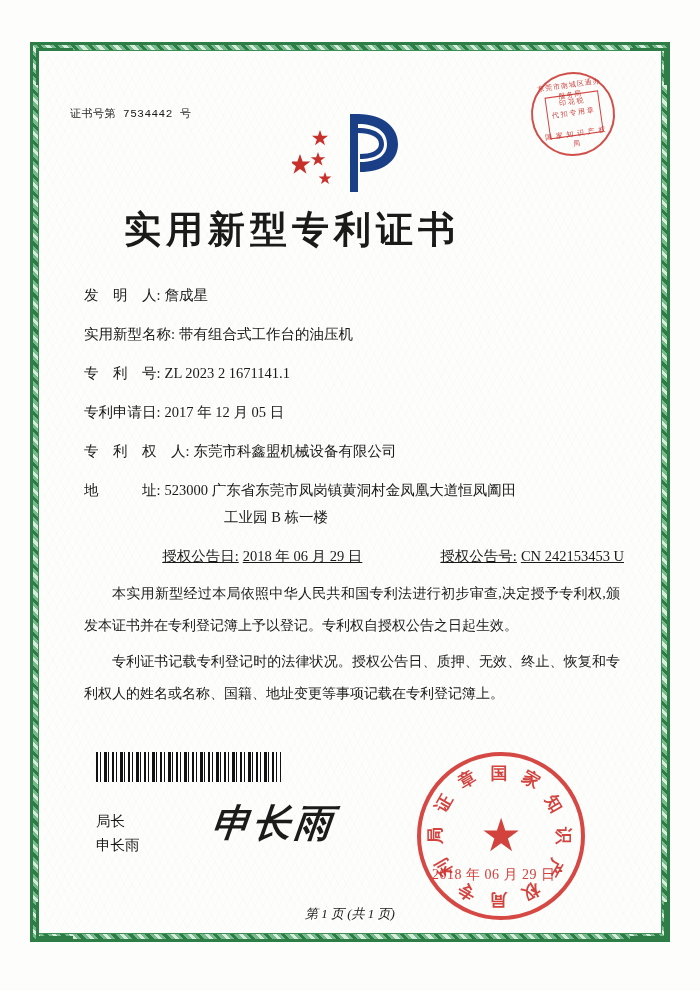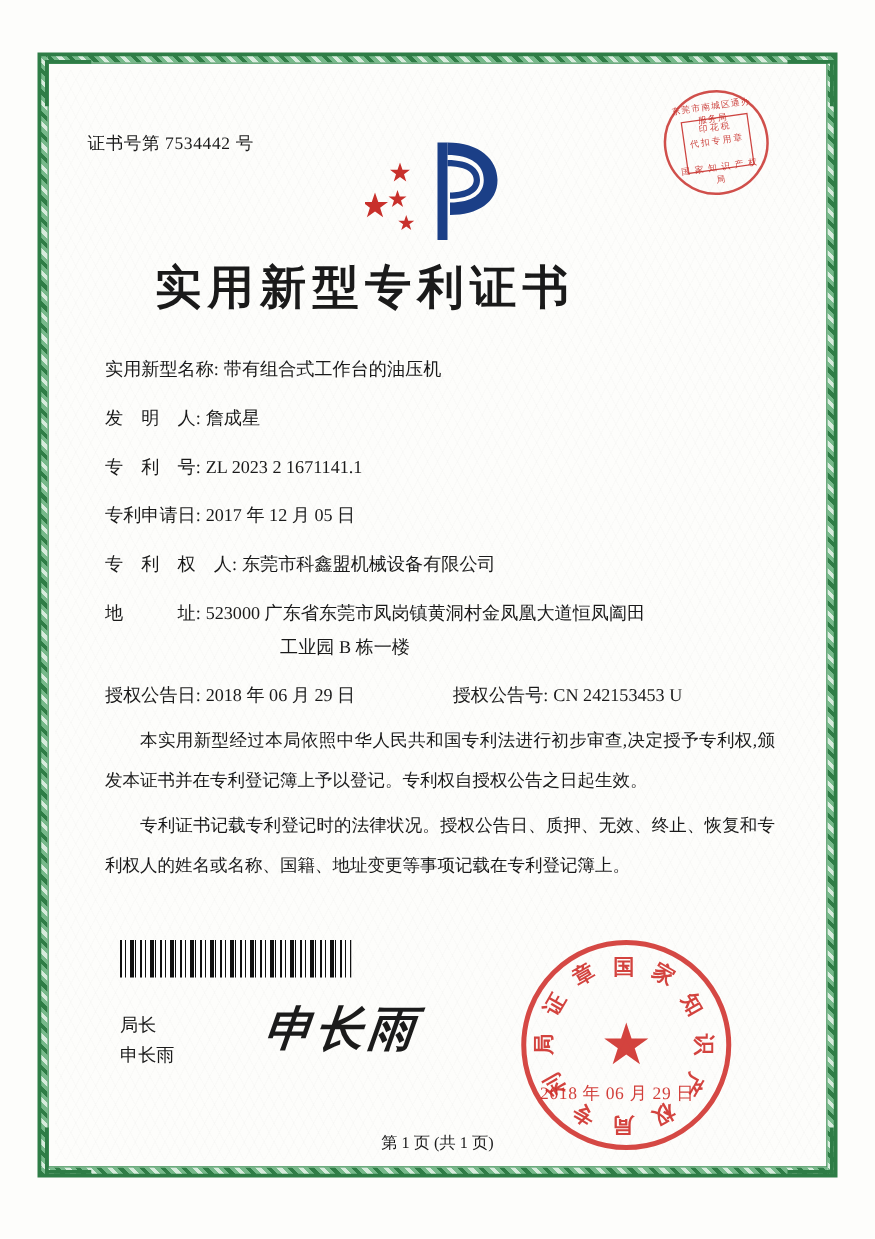--- a/index.html
+++ b/index.html
@@ -60,22 +60,23 @@
   }
   .corner-tl { left: 36px; top: 48px; border-right: none; border-bottom: none; }
   .corner-tr { left: 630px; top: 48px; border-left: none; border-bottom: none; }
   .corner-bl { left: 36px; top: 902px; border-right: none; border-top: none; }
   .corner-br { left: 630px; top: 902px; border-left: none; border-top: none; }
 
   
   .cert-number {
     position: absolute;
     left: 70px; top: 106px;
-    font-size: 14px;
+    font-size: 11px;
     letter-spacing: 0.5px;
+    font-family: Liberation Mono, monospace;
   }
 
   .emblem {
     position: absolute;
     left: 292px; top: 108px;
     width: 116px; height: 88px;
   }
 
   .title {
     position: absolute;
@@ -155,21 +156,22 @@
     margin-bottom: 20px;
   }
   .field-label {
     white-space: pre;
     flex: 0 0 auto;
   }
   .field-value {
     margin-left: 4px;
   }
   .field-row.two-col {
-    justify-content: flex-start;
+    justify-content: flex-end;
+    text-decoration: underline;
   }
   .field-row .second {
     margin-left: 78px;
   }
   .addr-line2 {
     margin: -12px 0 20px 140px;
   }
 
   
   .paragraphs {
@@ -256,20 +258,21 @@
     opacity: 0.92;
     letter-spacing: 0.5px;
   }
 
   .footer {
     position: absolute;
     left: 0; top: 905px;
     width: 700px;
     text-align: center;
     font-size: 13px;
+    font-style: italic;
   }
 
   
   .guilloche {
     position: absolute;
     left: 44px; top: 56px;
     width: 612px; height: 872px;
     background:
       repeating-linear-gradient(62deg, rgba(0,0,0,0.012) 0 1px, transparent 1px 7px),
       repeating-linear-gradient(-62deg, rgba(0,0,0,0.012) 0 1px, transparent 1px 7px);
@@ -313,26 +316,26 @@
     <div class="inner-box"></div>
     <div class="txt t1">印 花 税</div>
     <div class="txt t2">代 扣 专 用 章</div>
     <div class="arc-bottom">国 家 知 识 产 权 局</div>
   </div>
 
   <div class="title">实用新型专利证书</div>
 
   <div class="fields">
     <div class="field-row">
+      <span class="field-label">发　明　人:</span>
+      <span class="field-value">詹成星</span>
+    </div>
+    <div class="field-row">
       <span class="field-label">实用新型名称:</span>
       <span class="field-value">带有组合式工作台的油压机</span>
-    </div>
-    <div class="field-row">
-      <span class="field-label">发　明　人:</span>
-      <span class="field-value">詹成星</span>
     </div>
     <div class="field-row">
       <span class="field-label">专　利　号:</span>
       <span class="field-value">ZL 2023 2 1671141.1</span>
     </div>
     <div class="field-row">
       <span class="field-label">专利申请日:</span>
       <span class="field-value">2017 年 12 月 05 日</span>
     </div>
     <div class="field-row">

